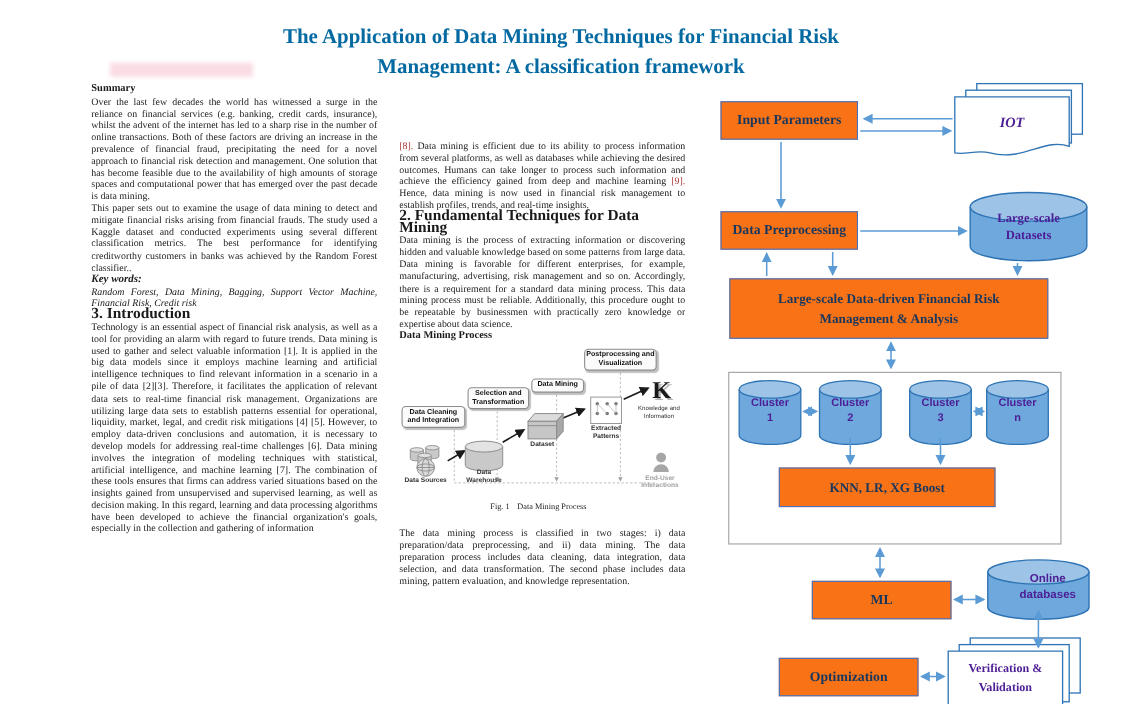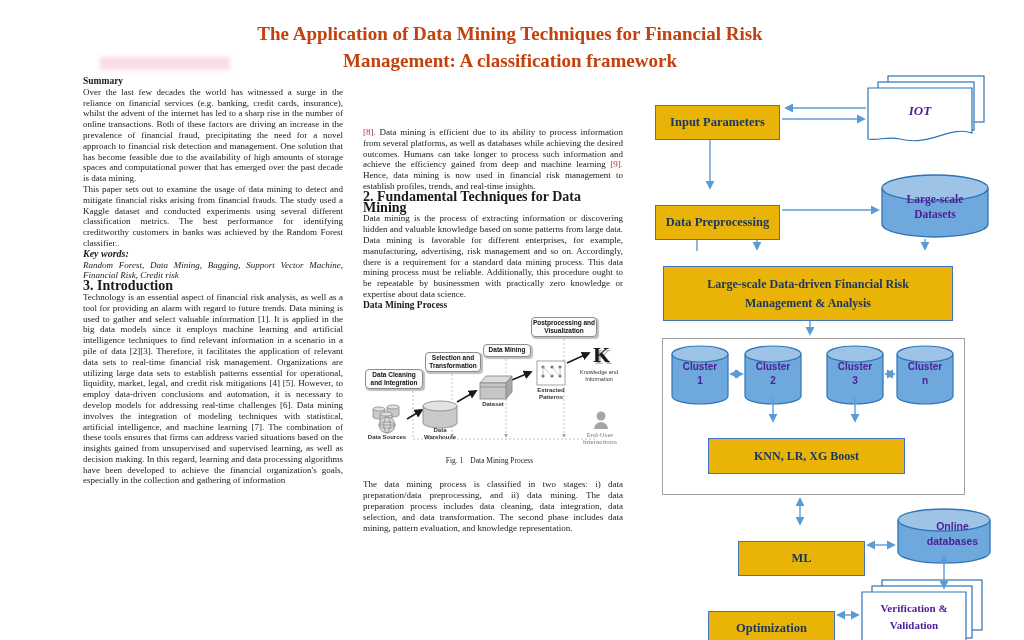--- a/index.html
+++ b/index.html
@@ -1,20 +1,20 @@
 <!DOCTYPE html>
 <html><head>
 <meta charset="utf-8">
 <style>
   html,body{margin:0;padding:0;background:#e8e8e8;}
   #page{position:relative;width:1024px;height:640px;background:#ffffff;overflow:hidden;
         font-family:"Liberation Serif",serif;color:#1a1a1a;}
   
   #title{position:absolute;left:0;top:20px;width:1020px;text-align:center;
-         font-weight:bold;font-size:19px;line-height:27px;color:#c2410c;}
+         font-weight:bold;font-size:19px;line-height:27px;color:#0369a1;}
   #redaction{position:absolute;left:100px;top:57px;width:130px;height:13px;
              background:rgba(244,180,196,.45);filter:blur(2px);}
   
   .col{position:absolute;font-size:9px;line-height:10.8px;text-align:justify;}
   #col-left{left:83px;top:76px;width:260px;height:564px;overflow:hidden;}
   #col-mid{left:363px;top:95px;width:260px;height:545px;overflow:hidden;margin-top:32px;}
   .col p{margin:0;}
   .h-summary{font-weight:bold;font-size:9.5px;margin:0;}
   .h-keywords{font-weight:bold;font-style:italic;font-size:10px;margin:0;}
   .kw{font-style:italic;}
@@ -28,23 +28,23 @@
           box-shadow:1.5px 1.5px 1px rgba(0,0,0,.25);display:flex;align-items:center;justify-content:center;
           text-align:center;font-family:"Liberation Sans",sans-serif;font-weight:bold;
           font-size:6.5px;line-height:7.5px;color:#111;}
   .fitem{position:absolute;text-align:center;font-family:"Liberation Sans",sans-serif;
          font-weight:bold;font-size:6px;line-height:7px;color:#333;}
   .fcaption{margin-top:3px;text-align:center;font-size:7.5px;}
   .fcaption span{padding:0 7px 0 0;}
   
   #diagram{position:absolute;left:640px;top:75px;width:384px;height:565px;}
   #diagram svg{position:absolute;left:0;top:0;}
-  .dbox{position:absolute;background:#eab308;border:1.4px solid #4472c4;
+  .dbox{position:absolute;background:#f97316;border:1.4px solid #4472c4;
         display:flex;flex-direction:column;align-items:center;justify-content:center;
-        text-align:left;font-weight:bold;color:#17375e;box-sizing:border-box;margin-top:13px;}
+        text-align:left;font-weight:bold;color:#17375e;box-sizing:border-box;}
   .dlabel{position:absolute;display:flex;flex-direction:column;align-items:center;justify-content:center;
           text-align:center;font-weight:bold;color:#4c1d95;}
   .frame{position:absolute;border:1.4px solid #a0a0a0;background:transparent;box-sizing:border-box;}
   .sans{font-family:"Liberation Sans",sans-serif;}
 </style>
 </head>
 <body>
 
 <div id="page">
 

